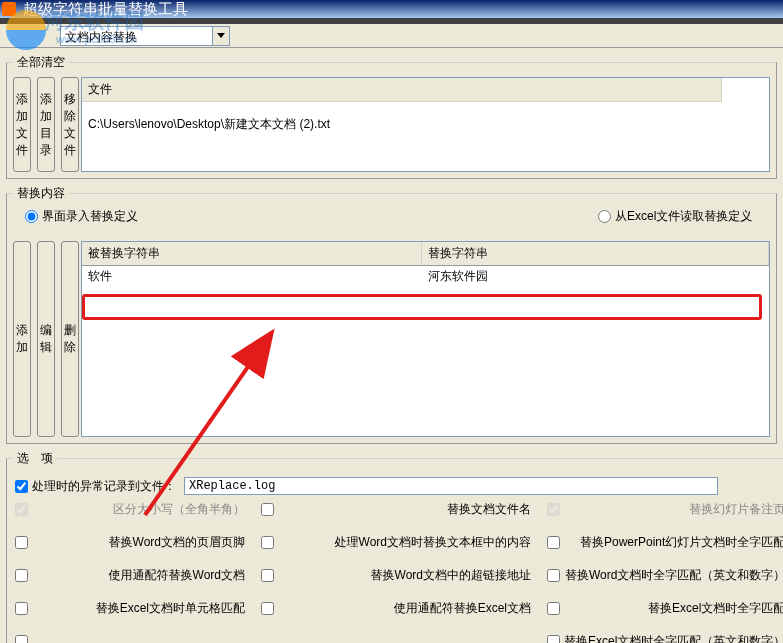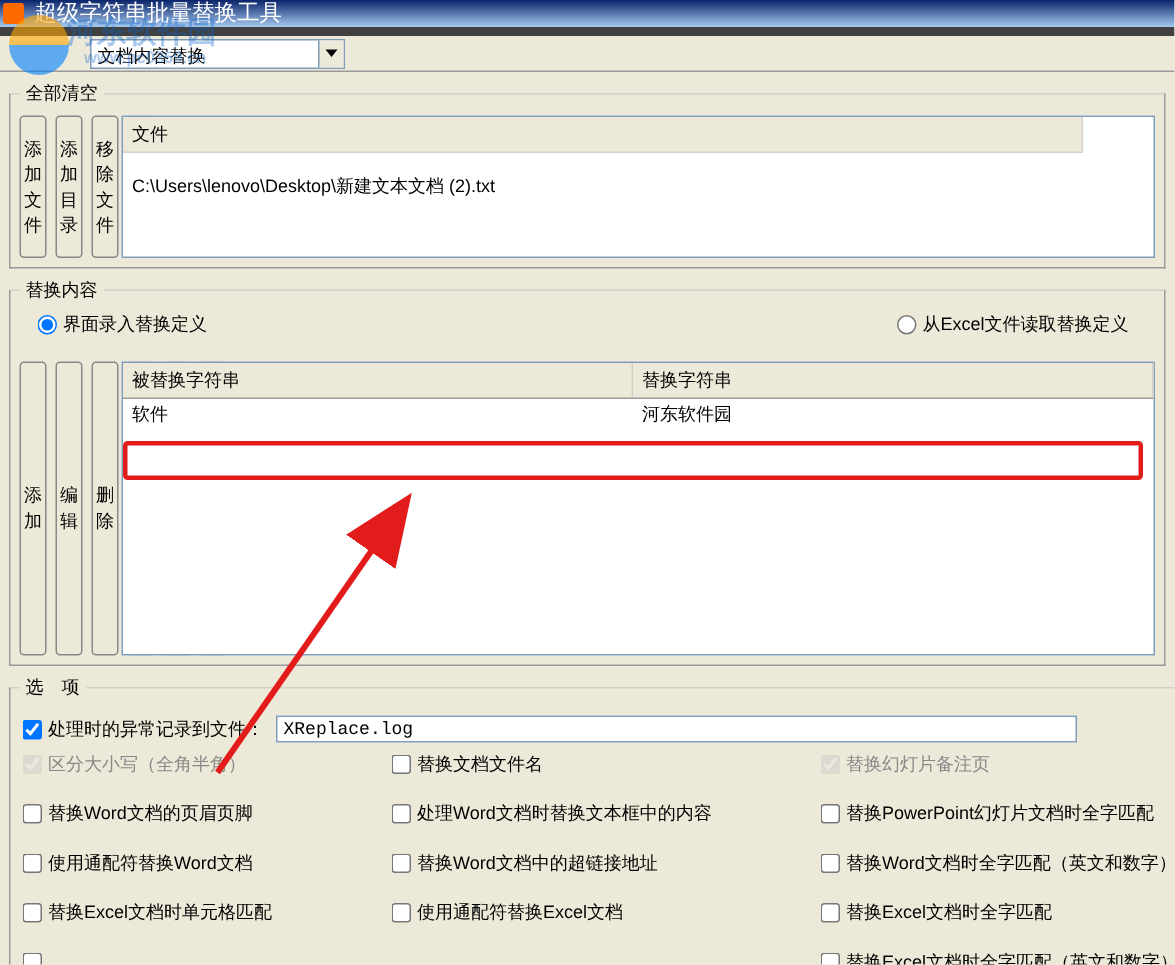--- a/index.html
+++ b/index.html
@@ -156,21 +156,21 @@
     .textin {
       background: #fff;
       border: 1px solid #7f9db9;
       height: 18px;
       padding: 1px 4px;
       font-size: 12px;
       font-family: "Courier New", monospace;
       width: 534px;
     }
     .chk-grid { display: grid; grid-template-columns: 230px 270px 1fr; column-gap: 10px; row-gap: 8px; gap: 16px; }
-    .chk { display: flex; align-items: center; gap: 4px; }
+    .chk { display: flex; align-items: center; gap: 4px; justify-content: space-between; }
     .chk label { white-space: nowrap; }
     .disabled-chk input { opacity: 0.5; }
     .disabled-chk label { color: #888; }
   </style>
 </head>
 <body>
 
 <div class="title-bar">
   <span>超级字符串批量替换工具</span>
 </div>

